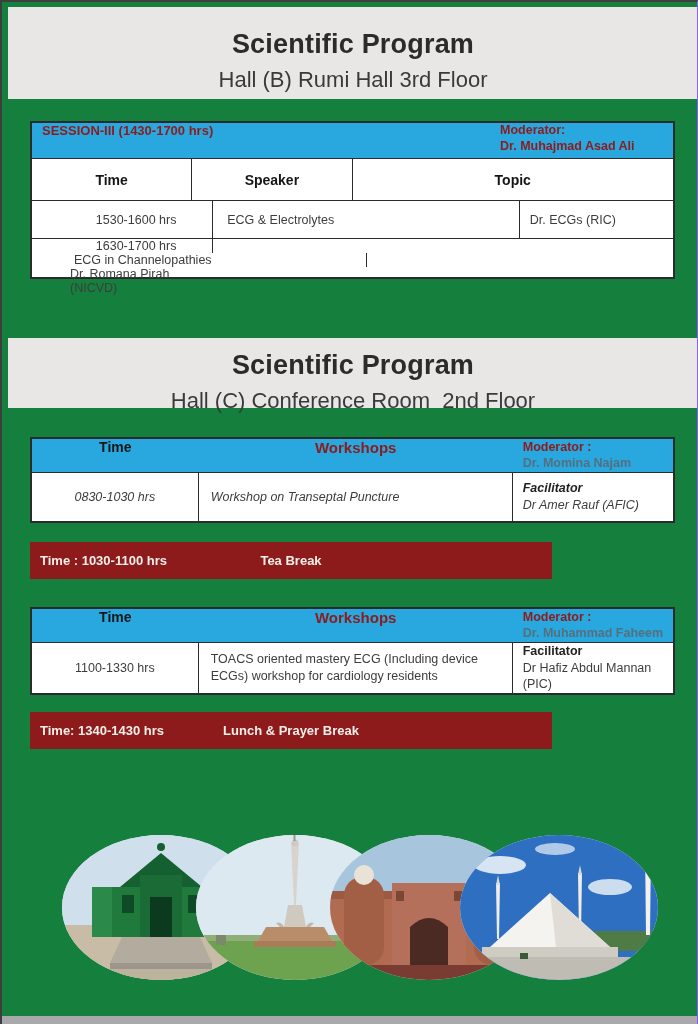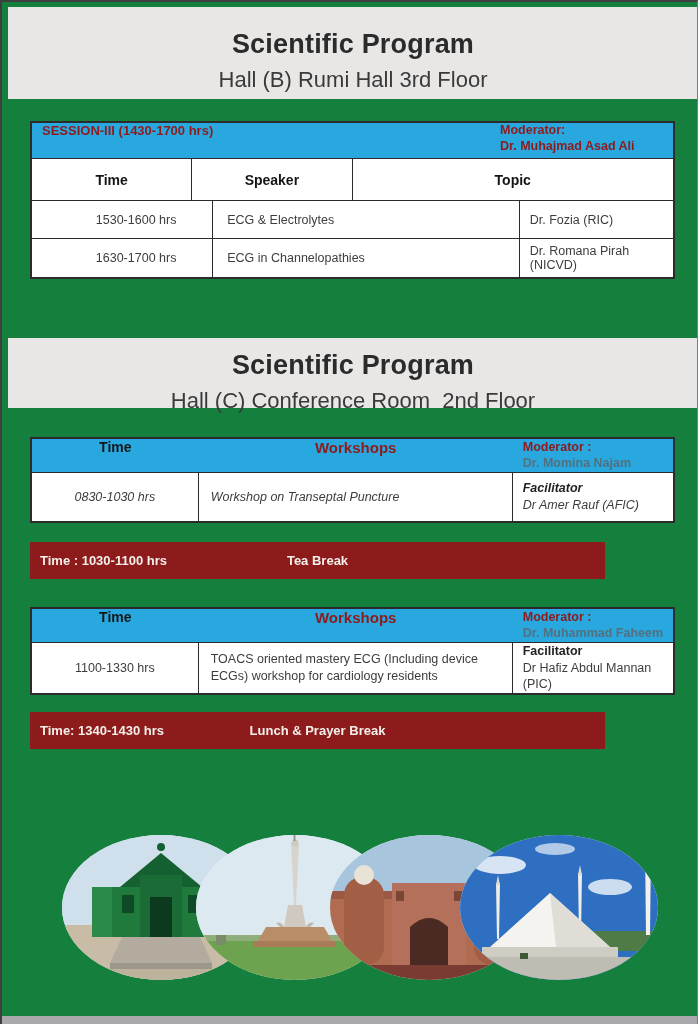--- a/index.html
+++ b/index.html
@@ -38,42 +38,42 @@
 
   .row { display:flex; width:100%; }
   .cell { border-right:1px solid #2b2b2b; display:flex; align-items:center; }
   .cell:last-child { border-right:none; }
   .c-time  { width:25%; justify-content:center; }
   .c-topic { width:50%; padding-left:14px; }
   .c-spk   { width:25%; padding-left:10px; }
   .cols-head { height:42px; border-bottom:1px solid #2b2b2b; font-size:14px; font-weight:bold; color:#151515; }
   .cols-head .cell { justify-content:center; padding-left:0; }
   .data-row { height:38px; font-size:12.5px; color:#3d3d3d; border-bottom:1px solid #2b2b2b;padding-left:28px; }
-  .data-row:last-child { border-bottom:none; }
+  .data-row:last-child { border-bottom:none;flex-direction:column; }
 
   
   .ws-table .blue-row { height:34px; border-bottom:1px solid #2b2b2b; }
   .ws-head .c-time, .ws-head .c-ws { border-right:none; }
   .c-ws  { width:49%; justify-content:center; }
   .ws-head .c-time { width:26%; font-size:14px; font-weight:bold; color:#151515; justify-content:center; }
   .ws-head .c-ws { font-size:15px; }
   .ws-head .c-mod { width:25%; font-size:12.5px; line-height:1.25; padding-left:10px; display:block; align-self:center; }
   .ws-body { display:flex; font-size:12.5px; color:#3d3d3d; }
   .ws-body .c-time { width:26%; display:flex; align-items:center; justify-content:center; border-right:1px solid #2b2b2b; }
   .ws-body .c-ws { width:49%; display:flex; align-items:center; justify-content:flex-start; padding:6px 12px; border-right:1px solid #2b2b2b; line-height:1.35; }
   .ws-body .c-fac { width:25%; padding:22px 10px; line-height:1.35; align-self:center; }
   .fac-label { font-weight:bold; color:#222; }
   .ws-table-1 { top:435px; }
   .ws-table-1 .ws-body { height:48px;font-style:italic; }
   .ws-table-2 { top:605px; }
   .ws-table-2 .ws-body { height:50px; }
 
   
   .break-bar {
-    position:absolute; left:28px; width:575px; height:37px;
+    position:absolute; left:28px; width:522px; height:37px;
     background:#8e1b1b; color:#f3efe9; display:flex; align-items:center;
     font-size:13px; font-weight:bold;
   }
   .break-bar .bar-time { position:absolute; left:10px; }
   .break-bar .bar-label { width:100%; text-align:center; }
   .tea-bar { top:540px; }
   .lunch-bar { top:710px; }
 
   
   .photos { position:absolute; top:833px; left:0; width:698px; height:145px; }
@@ -109,21 +109,21 @@
       </div>
     </div>
     <div class="row cols-head">
       <div class="cell c-time">Time</div>
       <div class="cell c-spk">Speaker</div>
       <div class="cell c-topic">Topic</div>
     </div>
     <div class="row data-row">
       <div class="cell c-time">1530-1600 hrs</div>
       <div class="cell c-topic">ECG &amp; Electrolytes</div>
-      <div class="cell c-spk">Dr. Fozia (RIC)</div>
+      <div class="cell c-spk">Dr. ECGs (RIC)</div>
     </div>
     <div class="row data-row">
       <div class="cell c-time">1630-1700 hrs</div>
       <div class="cell c-topic">ECG in Channelopathies</div>
       <div class="cell c-spk">Dr. Romana Pirah (NICVD)</div>
     </div>
   </section>
 
   <header class="band band2">
     <div class="title">Scientific Program</div>

